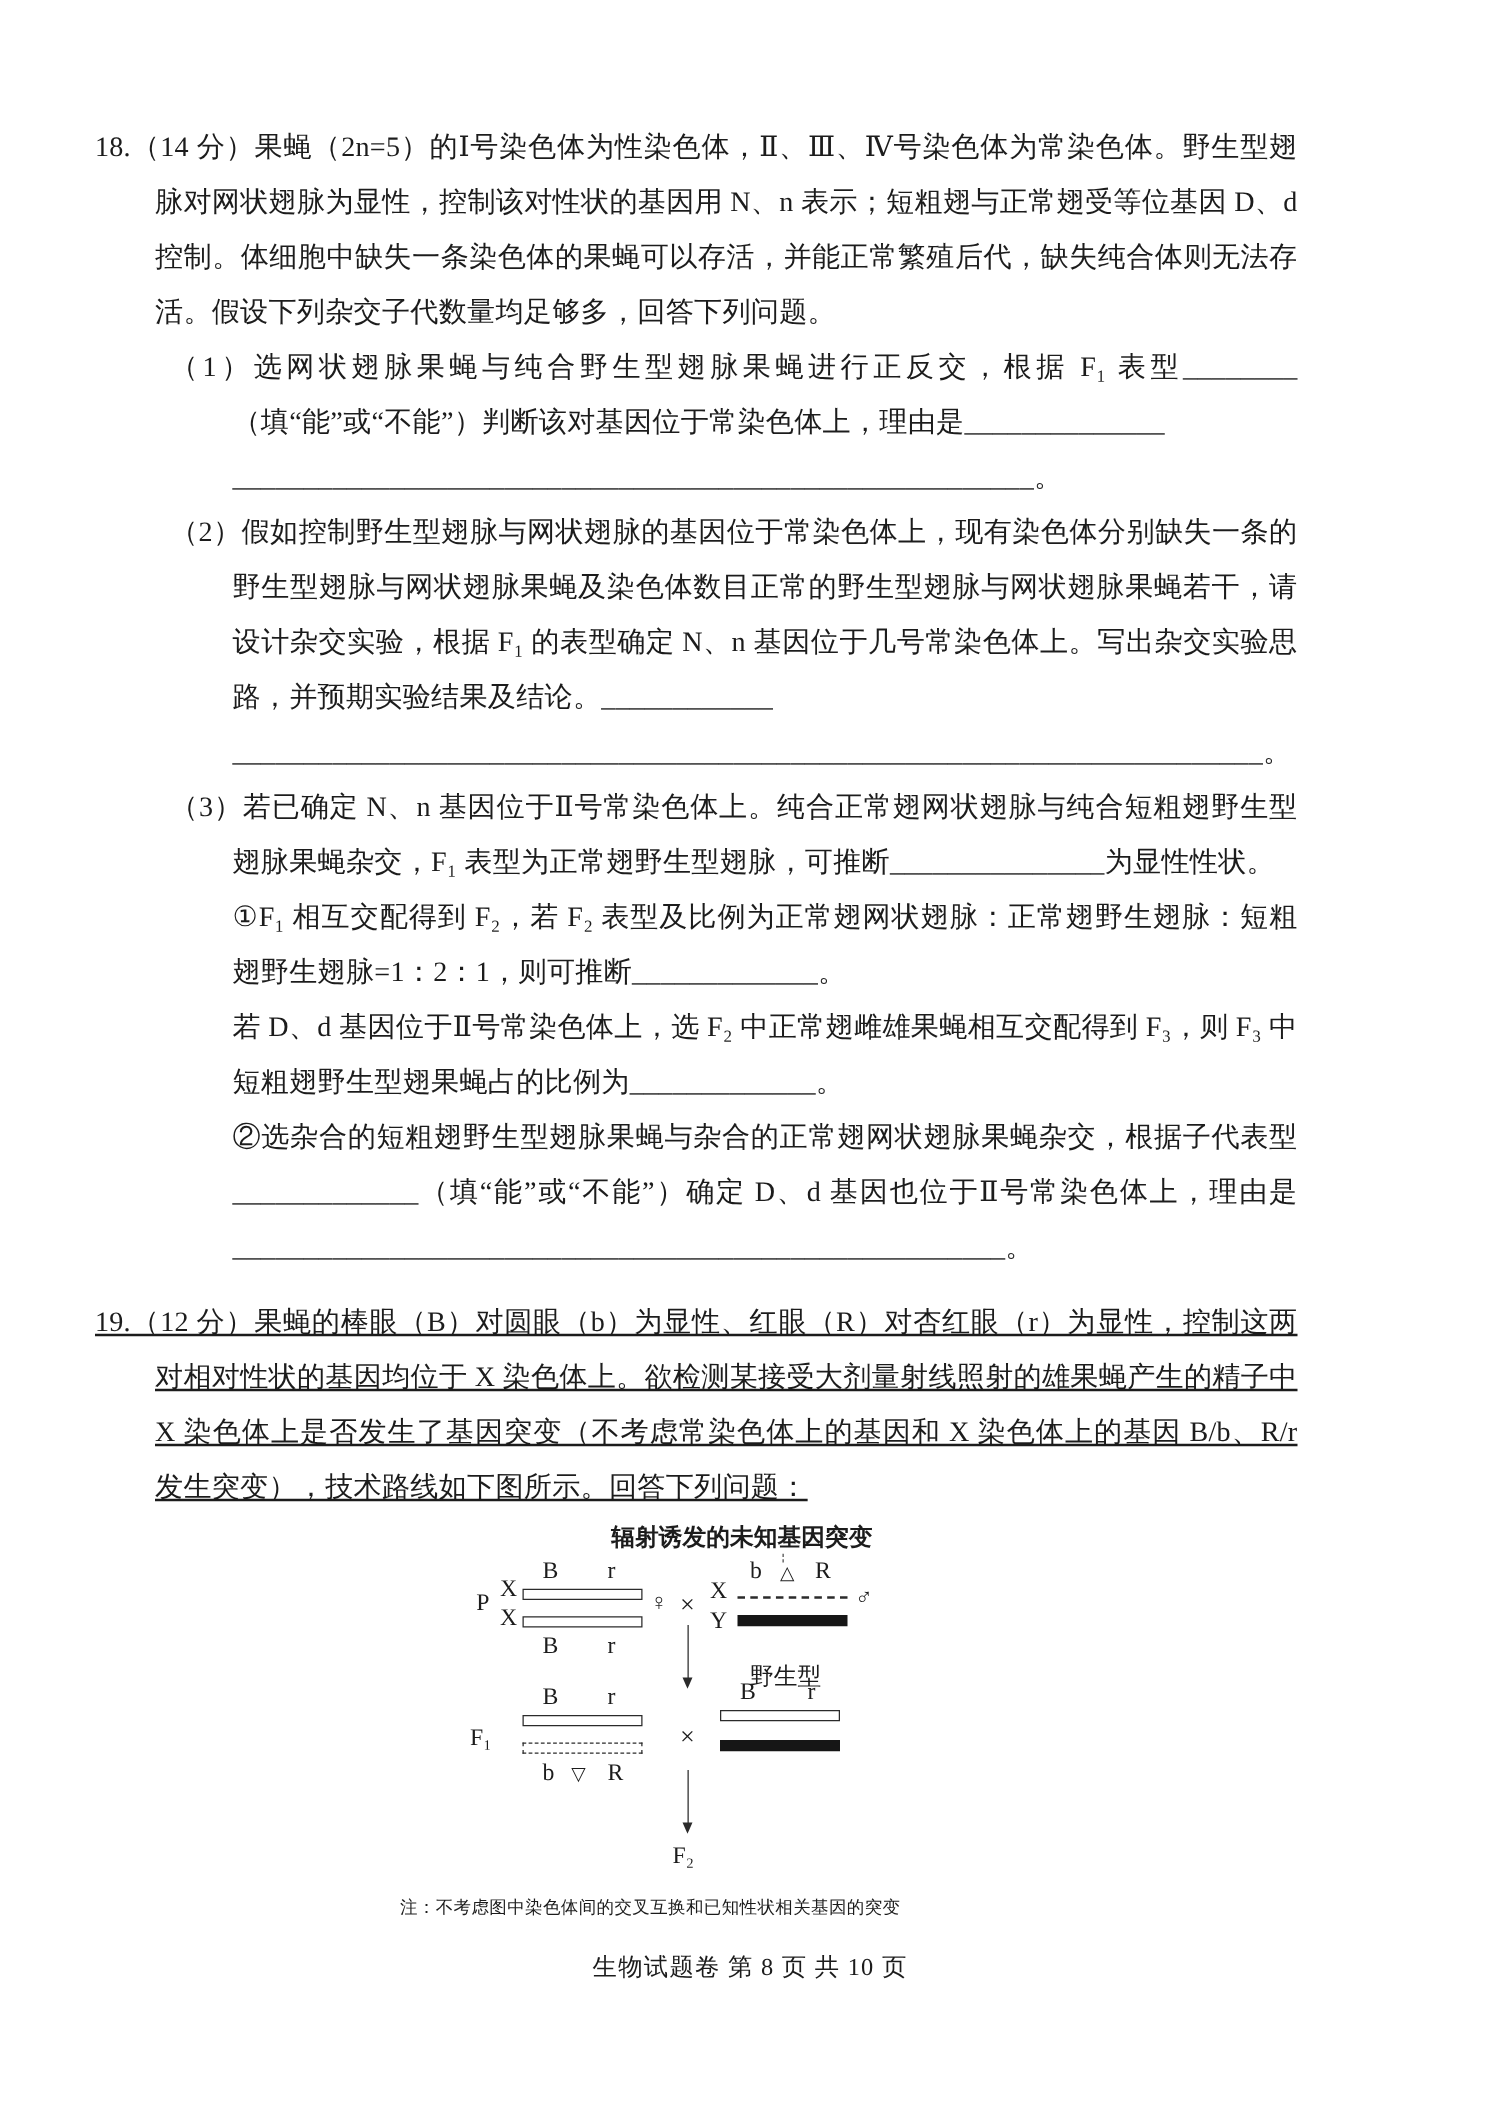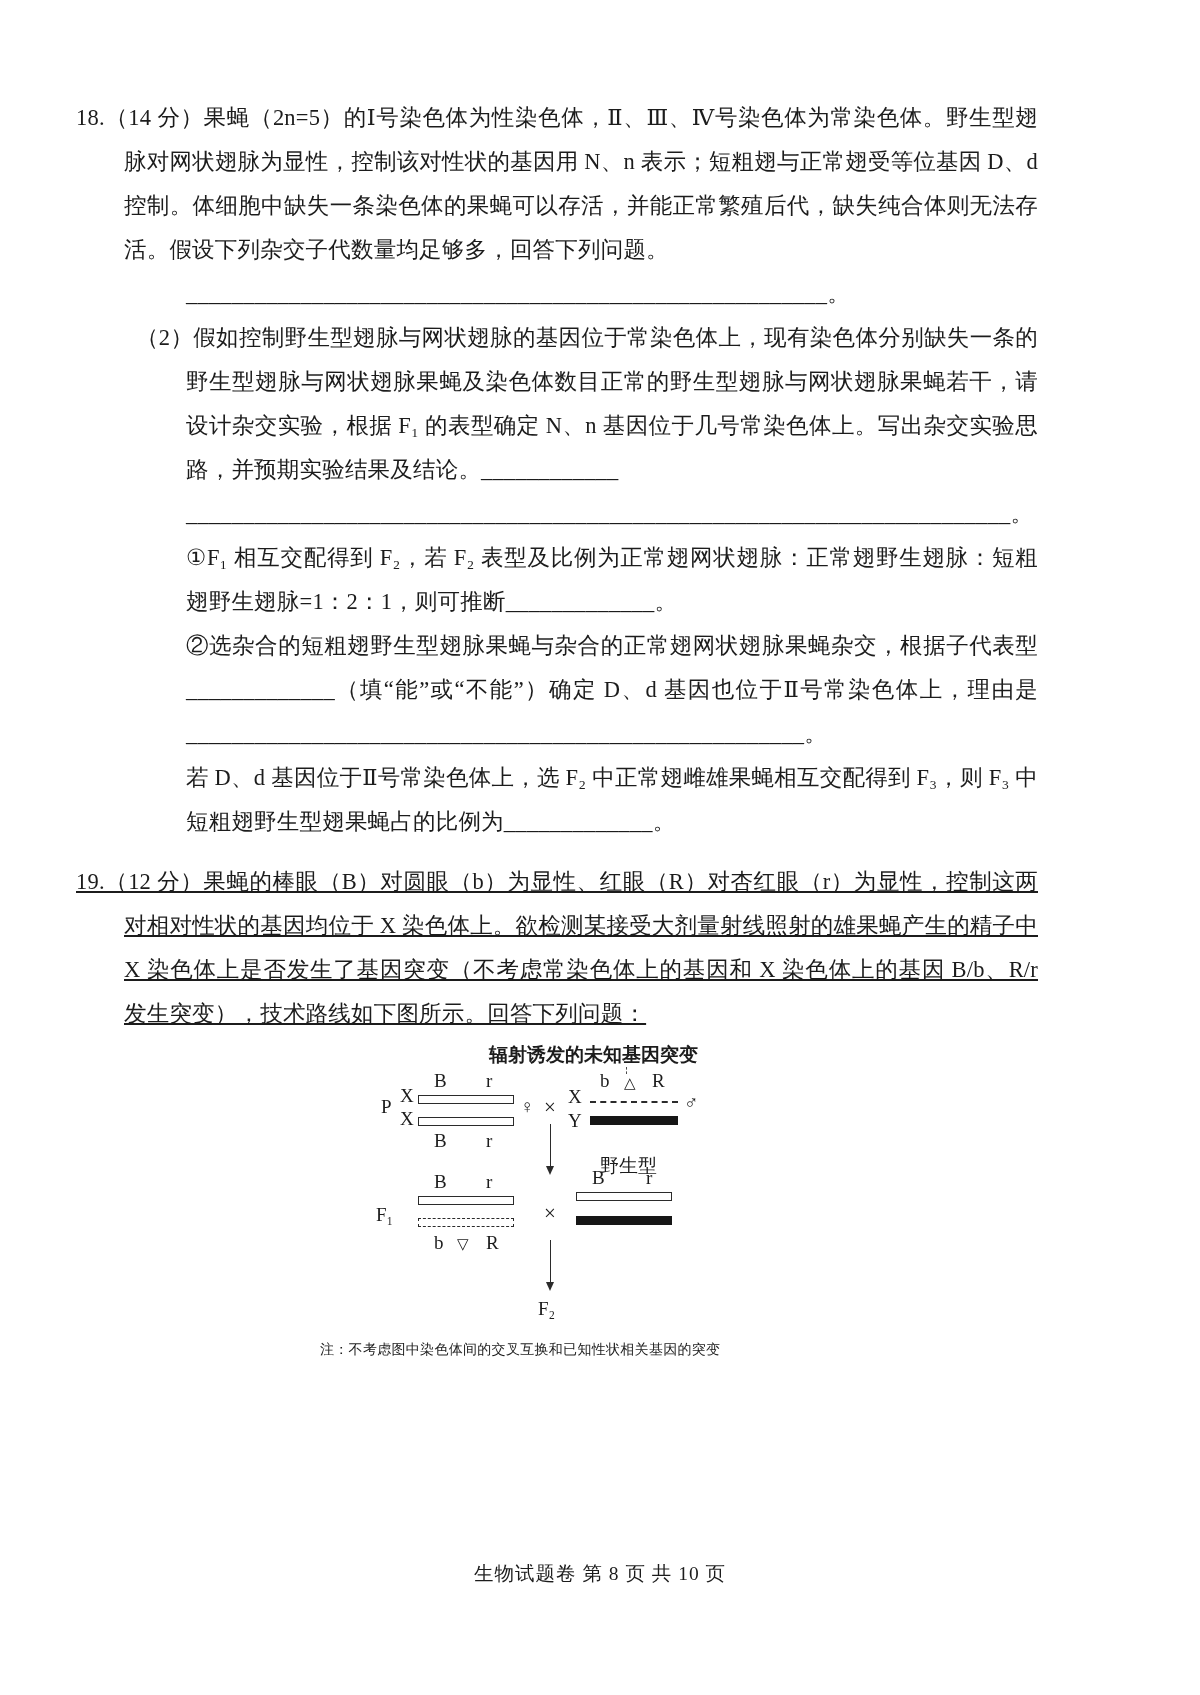--- a/index.html
+++ b/index.html
@@ -51,26 +51,28 @@
     font-size:19.5px; letter-spacing:1px;
   }
 </style>
 </head>
 <body>
 
 <div class="page">
 
   <div>
     <p class="para q-first">18.（14 分）果蝇（2n=5）的Ⅰ号染色体为性染色体，Ⅱ、Ⅲ、Ⅳ号染色体为常染色体。野生型翅脉对网状翅脉为显性，控制该对性状的基因用 N、n 表示；短粗翅与正常翅受等位基因 D、d 控制。体细胞中缺失一条染色体的果蝇可以存活，并能正常繁殖后代，缺失纯合体则无法存活。假设下列杂交子代数量均足够多，回答下列问题。</p>
+    <p class="para q-sub">（1）选网状翅脉果蝇与纯合野生型翅脉果蝇进行正反交，根据 F₁ 表型________（填“能”或“不能”）判断该对基因位于常染色体上，理由是______________</p>
     <p class="para q-inner">________________________________________________________。</p>
     <p class="para q-sub">（2）假如控制野生型翅脉与网状翅脉的基因位于常染色体上，现有染色体分别缺失一条的野生型翅脉与网状翅脉果蝇及染色体数目正常的野生型翅脉与网状翅脉果蝇若干，请设计杂交实验，根据 F₁ 的表型确定 N、n 基因位于几号常染色体上。写出杂交实验思路，并预期实验结果及结论。____________</p>
     <p class="para q-inner">________________________________________________________________________。</p>
+    <p class="para q-sub">（3）若已确定 N、n 基因位于Ⅱ号常染色体上。纯合正常翅网状翅脉与纯合短粗翅野生型翅脉果蝇杂交，F₁ 表型为正常翅野生型翅脉，可推断_______________为显性性状。</p>
     <p class="para q-inner">①F₁ 相互交配得到 F₂，若 F₂ 表型及比例为正常翅网状翅脉：正常翅野生翅脉：短粗翅野生翅脉=1：2：1，则可推断_____________。</p>
+    <p class="para q-inner">若 D、d 基因位于Ⅱ号常染色体上，选 F₂ 中正常翅雌雄果蝇相互交配得到 F₃，则 F₃ 中短粗翅野生型翅果蝇占的比例为_____________。</p>
     <p class="para q-inner">②选杂合的短粗翅野生型翅脉果蝇与杂合的正常翅网状翅脉果蝇杂交，根据子代表型_____________（填“能”或“不能”）确定 D、d 基因也位于Ⅱ号常染色体上，理由是______________________________________________________。</p>
-    <p class="para q-inner">若 D、d 基因位于Ⅱ号常染色体上，选 F₂ 中正常翅雌雄果蝇相互交配得到 F₃，则 F₃ 中短粗翅野生型翅果蝇占的比例为_____________。</p>
   </div>
 
   <div>
     <p class="para q-first q19-gap">19.（12 分）果蝇的棒眼（B）对圆眼（b）为显性、红眼（R）对杏红眼（r）为显性，控制这两对相对性状的基因均位于 X 染色体上。欲检测某接受大剂量射线照射的雄果蝇产生的精子中 X 染色体上是否发生了基因突变（不考虑常染色体上的基因和 X 染色体上的基因 B/b、R/r 发生突变），技术路线如下图所示。回答下列问题：</p>
 
     <div class="diagram">
 
       <span class="dlabel" style="left:163px;top:0;font-weight:bold;">辐射诱发的未知基因突变</span>
       <span class="mut-pointer" style="left:300px;top:23px;height:7px;"></span>
 

